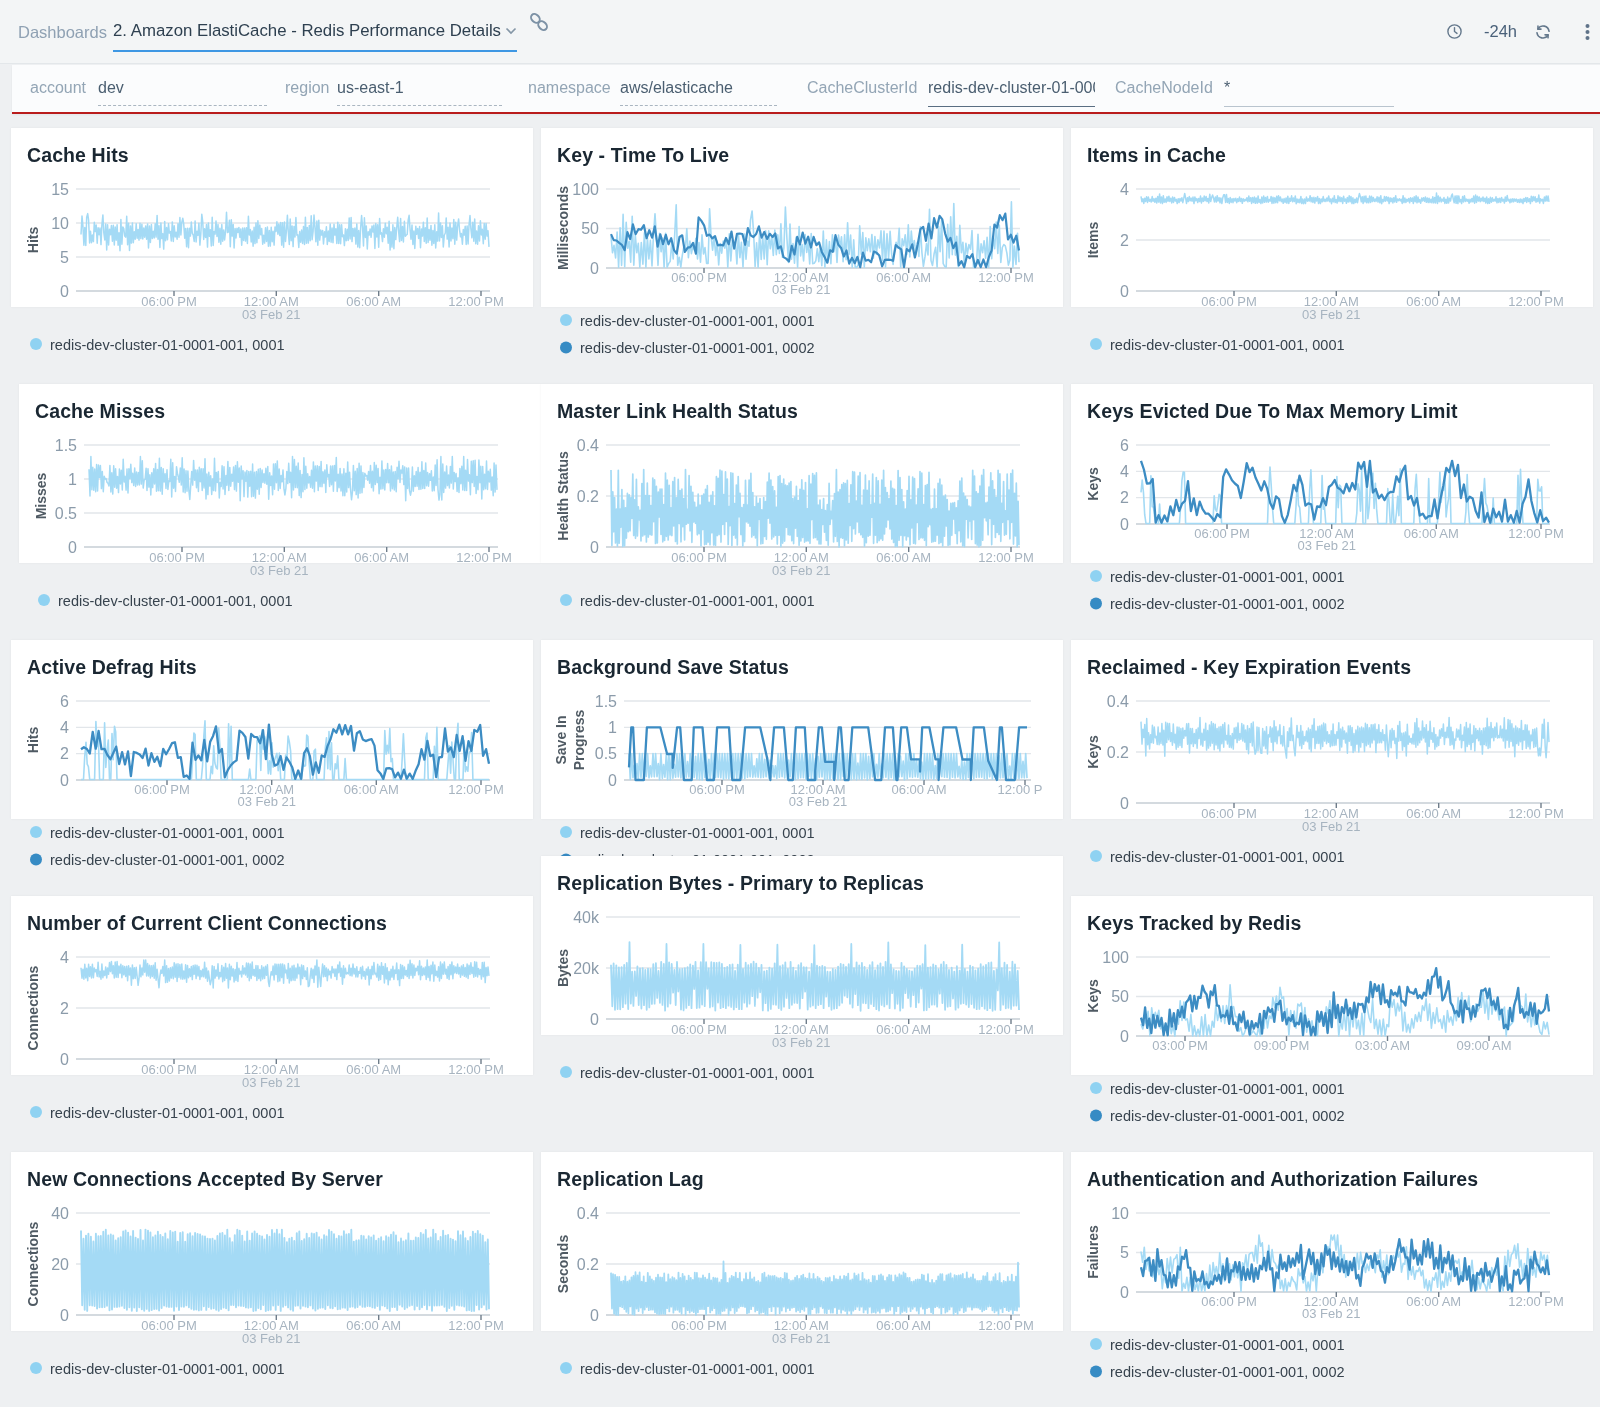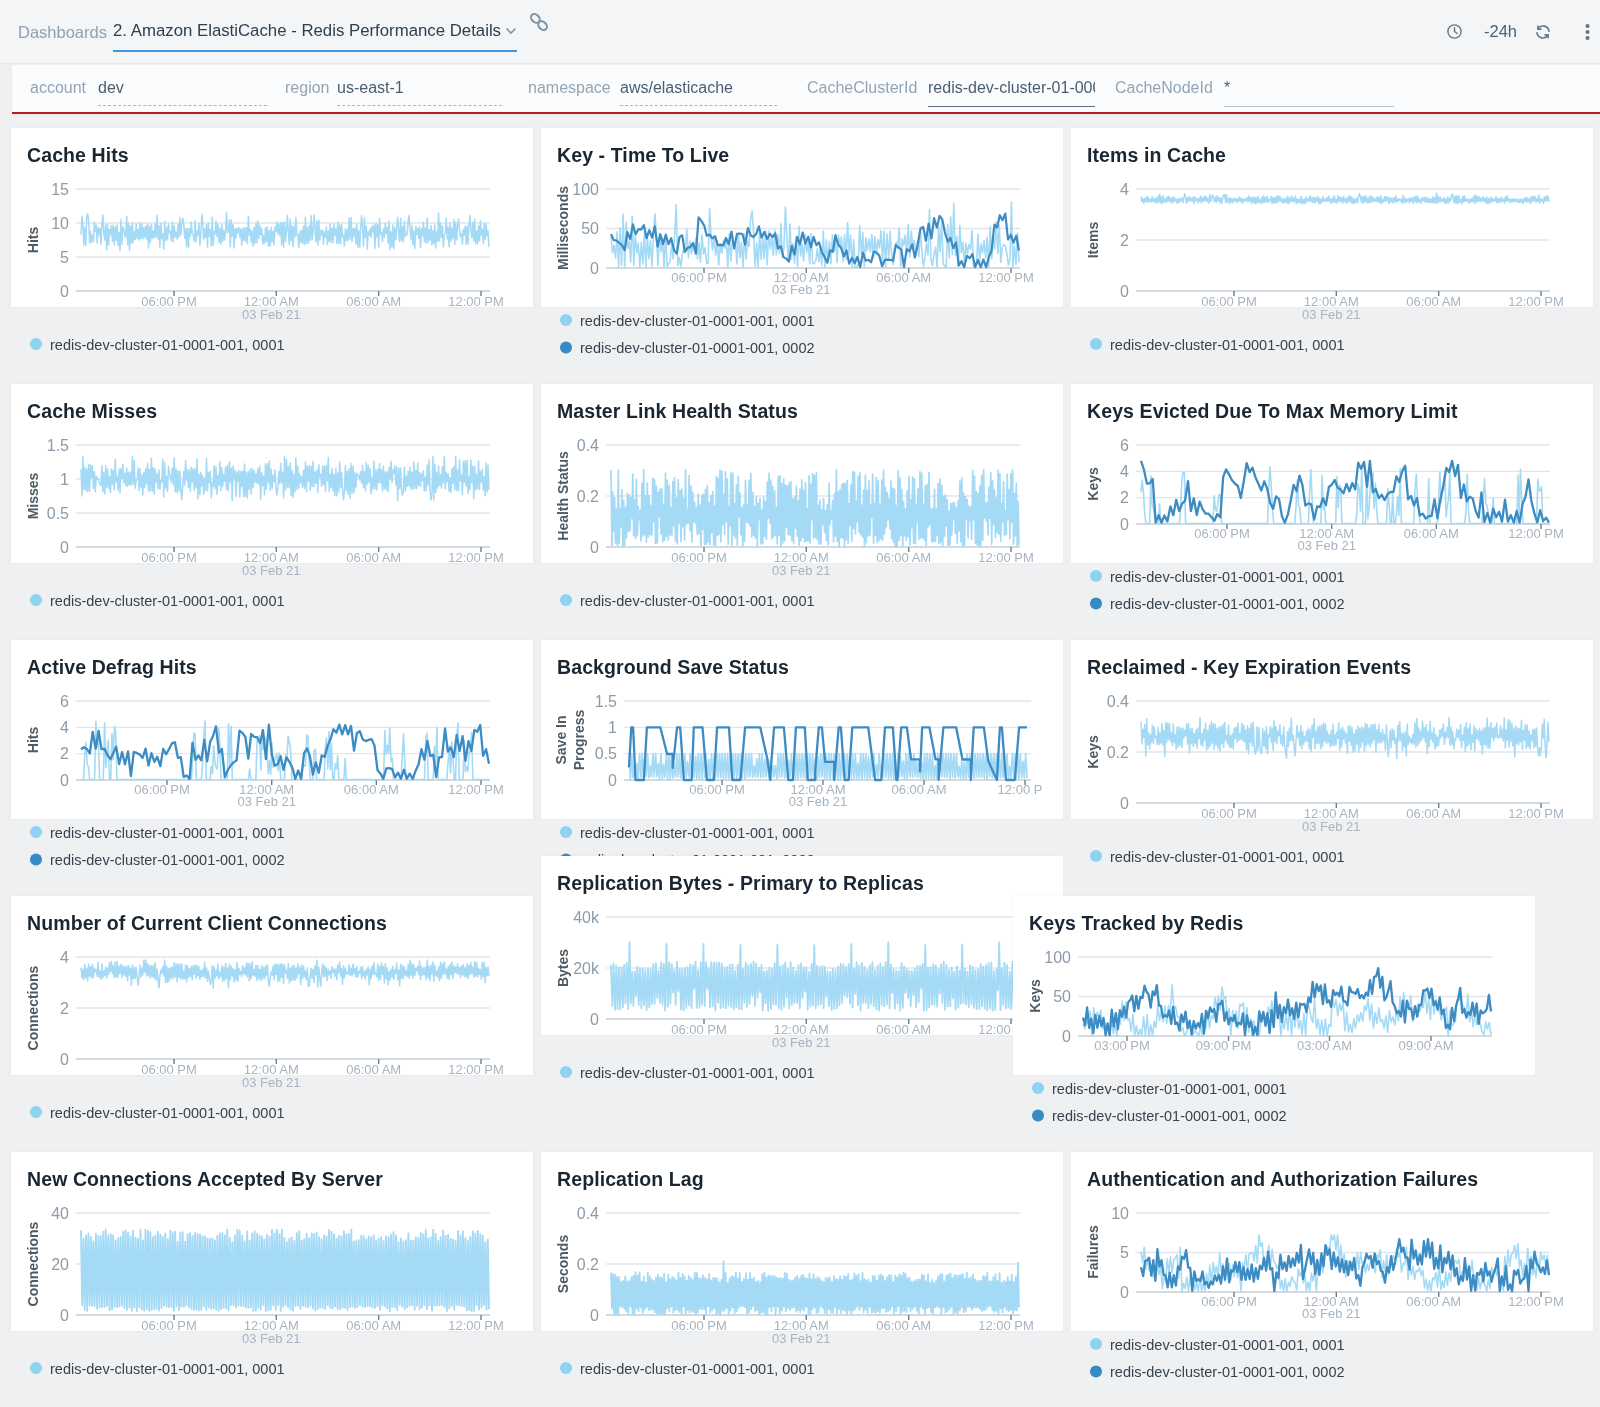--- a/index.html
+++ b/index.html
@@ -143,21 +143,21 @@
 <line x1="367.7" y1="163" x2="367.7" y2="168" stroke="#6f7d8a" stroke-width="1.4"></line>
 <text x="362.7" y="178" class="xlab" text-anchor="middle">06:00 AM</text>
 <line x1="470" y1="163" x2="470" y2="168" stroke="#6f7d8a" stroke-width="1.4"></line>
 <text x="465" y="178" class="xlab" text-anchor="middle">12:00 PM</text>
 <text x="260.3" y="190.8" class="xlab" text-anchor="middle">03 Feb 21</text>
 <polyline fill="none" stroke="#a4daf5" stroke-width="1.5" stroke-linejoin="round" points="70.0,68.3 70.9,73.7 71.9,70.8 72.8,75.4 73.7,70.2 74.6,73.5 75.6,68.7 76.5,74.5 77.4,69.1 78.4,73.3 79.3,71.4 80.2,74.1 81.2,68.6 82.1,73.3 83.0,70.8 83.9,74.3 84.9,70.2 85.8,75.0 86.7,68.5 87.7,74.1 88.6,65.9 89.5,75.0 90.4,68.9 91.4,75.6 92.3,67.7 93.2,74.3 94.2,70.9 95.1,74.4 96.0,68.8 97.0,73.3 97.9,68.2 98.8,73.4 99.7,70.2 100.7,74.9 101.6,68.9 102.5,74.4 103.5,69.5 104.4,73.1 105.3,71.3 106.2,75.6 107.2,70.7 108.1,74.6 109.0,70.5 110.0,73.1 110.9,69.8 111.8,74.7 112.8,70.2 113.7,65.5 114.6,69.8 115.5,75.4 116.5,69.7 117.4,73.5 118.3,68.6 119.3,72.8 120.2,70.1 121.1,73.2 122.0,69.1 123.0,75.6 123.9,68.9 124.8,72.8 125.8,70.6 126.7,74.6 127.6,70.5 128.6,73.6 129.5,68.0 130.4,75.0 131.3,70.1 132.3,73.4 133.2,68.1 134.1,72.8 135.1,68.5 136.0,73.6 136.9,70.5 137.8,75.0 138.8,66.2 139.7,73.5 140.6,69.5 141.6,67.0 142.5,70.0 143.4,73.9 144.4,69.0 145.3,74.1 146.2,67.7 147.1,73.0 148.1,69.7 149.0,74.8 149.9,69.9 150.9,75.5 151.8,69.7 152.7,66.7 153.6,66.7 154.6,74.5 155.5,66.6 156.4,74.4 157.4,70.6 158.3,75.4 159.2,69.6 160.2,74.4 161.1,70.7 162.0,74.7 162.9,70.4 163.9,73.1 164.8,70.3 165.7,74.7 166.7,70.7 167.6,73.4 168.5,69.1 169.4,73.5 170.4,70.5 171.3,75.3 172.2,70.8 173.2,73.2 174.1,71.4 175.0,72.8 175.9,69.7 176.9,73.8 177.8,68.0 178.7,73.3 179.7,69.7 180.6,75.5 181.5,69.4 182.5,74.5 183.4,68.9 184.3,75.3 185.2,70.0 186.2,75.2 187.1,67.9 188.0,74.4 189.0,71.6 189.9,75.6 190.8,69.0 191.7,74.9 192.7,68.1 193.6,74.3 194.5,69.4 195.5,74.0 196.4,68.4 197.3,74.2 198.3,71.5 199.2,73.2 200.1,68.4 201.0,75.5 202.0,69.2 202.9,75.2 203.8,69.8 204.8,74.7 205.7,68.3 206.6,74.7 207.5,67.7 208.5,72.8 209.4,69.0 210.3,73.7 211.3,71.1 212.2,75.3 213.1,70.6 214.1,74.4 215.0,70.1 215.9,75.2 216.8,68.2 217.8,75.4 218.7,70.3 219.6,73.2 220.6,67.8 221.5,73.7 222.4,70.1 223.3,73.5 224.3,67.9 225.2,75.7 226.1,70.9 227.1,74.6 228.0,71.2 228.9,74.7 229.9,68.4 230.8,75.6 231.7,71.1 232.6,75.7 233.6,71.1 234.5,75.5 235.4,69.0 236.4,73.2 237.3,70.9 238.2,73.1 239.1,67.7 240.1,73.8 241.0,69.5 241.9,74.4 242.9,69.3 243.8,75.1 244.7,69.8 245.7,73.1 246.6,68.5 247.5,75.5 248.4,70.5 249.4,75.6 250.3,70.9 251.2,73.9 252.2,68.6 253.1,73.4 254.0,71.2 254.9,73.5 255.9,69.9 256.8,73.0 257.7,67.9 258.7,73.7 259.6,70.9 260.5,75.7 261.5,70.3 262.4,73.8 263.3,67.7 264.2,74.6 265.2,71.6 266.1,75.1 267.0,67.8 268.0,73.6 268.9,69.0 269.8,73.6 270.7,69.8 271.7,75.4 272.6,68.2 273.5,73.2 274.5,71.0 275.4,75.3 276.3,69.5 277.3,74.0 278.2,67.8 279.1,73.8 280.0,68.5 281.0,75.6 281.9,69.8 282.8,75.6 283.8,71.2 284.7,74.6 285.6,70.1 286.5,74.7 287.5,69.5 288.4,65.6 289.3,68.4 290.3,73.8 291.2,68.7 292.1,75.5 293.1,68.2 294.0,74.0 294.9,68.0 295.8,74.8 296.8,70.4 297.7,74.8 298.6,68.0 299.6,74.5 300.5,68.2 301.4,73.6 302.3,69.5 303.3,73.4 304.2,71.0 305.1,73.4 306.1,68.8 307.0,74.1 307.9,69.3 308.9,74.8 309.8,67.7 310.7,75.7 311.6,71.5 312.6,73.7 313.5,68.5 314.4,73.2 315.4,68.7 316.3,72.9 317.2,69.2 318.1,75.6 319.1,69.8 320.0,73.7 320.9,70.2 321.9,74.9 322.8,69.7 323.7,73.9 324.7,67.7 325.6,74.3 326.5,70.9 327.4,72.8 328.4,70.7 329.3,72.9 330.2,71.2 331.2,75.4 332.1,67.7 333.0,74.6 333.9,70.1 334.9,74.5 335.8,71.3 336.7,73.2 337.7,70.4 338.6,74.8 339.5,69.8 340.5,73.3 341.4,70.0 342.3,75.5 343.2,68.8 344.2,73.7 345.1,67.8 346.0,74.8 347.0,69.0 347.9,74.1 348.8,71.6 349.7,75.2 350.7,70.1 351.6,72.9 352.5,69.8 353.5,73.4 354.4,69.0 355.3,74.3 356.3,70.0 357.2,74.5 358.1,70.2 359.0,74.5 360.0,71.2 360.9,74.8 361.8,68.8 362.8,74.9 363.7,69.4 364.6,75.0 365.5,65.1 366.5,75.5 367.4,68.0 368.3,73.7 369.3,69.3 370.2,73.9 371.1,71.1 372.1,73.2 373.0,69.5 373.9,75.4 374.8,71.2 375.8,75.3 376.7,69.0 377.6,74.9 378.6,70.2 379.5,73.0 380.4,67.8 381.3,66.0 382.3,71.2 383.2,74.7 384.1,67.9 385.1,75.3 386.0,67.7 386.9,75.6 387.8,67.9 388.8,73.9 389.7,71.4 390.6,75.6 391.6,68.6 392.5,73.9 393.4,67.7 394.4,73.6 395.3,71.1 396.2,73.2 397.1,71.4 398.1,75.3 399.0,71.2 399.9,74.1 400.9,70.5 401.8,73.8 402.7,68.0 403.6,75.2 404.6,67.0 405.5,74.4 406.4,68.2 407.4,73.0 408.3,68.9 409.2,73.7 410.2,70.2 411.1,73.0 412.0,69.0 412.9,73.5 413.9,70.2 414.8,75.0 415.7,69.1 416.7,75.6 417.6,70.7 418.5,75.3 419.4,69.3 420.4,74.2 421.3,69.8 422.2,73.2 423.2,71.3 424.1,73.2 425.0,68.8 426.0,74.8 426.9,70.4 427.8,74.4 428.7,70.2 429.7,74.4 430.6,69.4 431.5,73.0 432.5,71.3 433.4,75.1 434.3,68.9 435.2,73.3 436.2,67.6 437.1,73.0 438.0,71.3 439.0,74.8 439.9,71.0 440.8,74.0 441.8,70.7 442.7,73.9 443.6,70.9 444.5,73.1 445.5,71.1 446.4,74.2 447.3,71.6 448.3,74.5 449.2,70.9 450.1,74.4 451.0,71.3 452.0,75.6 452.9,70.4 453.8,73.5 454.8,69.5 455.7,74.4 456.6,69.7 457.6,73.6 458.5,70.8 459.4,75.6 460.3,68.2 461.3,73.4 462.2,68.6 463.1,72.7 464.1,68.7 465.0,74.2 465.9,70.7 466.8,73.6 467.8,67.1 468.7,75.1 469.6,70.8 470.6,72.9 471.5,71.3 472.4,75.4 473.4,69.0 474.3,73.0 475.2,68.1 476.1,73.1 477.1,68.0 478.0,73.8"></polyline>
 <circle cx="25" cy="216" r="6" fill="#8fd2f2"></circle>
 <text x="39" y="221.5" class="leg">redis-dev-cluster-01-0001-001, 0001</text>
       </svg>
     </div>
-<div class="panel" style="left:11px;top:384px">
+<div class="panel" style="left:19px;top:384px">
       <svg width="522" height="247" viewBox="0 0 522 247">
         <text x="16" y="33.5" class="ptitle">Cache Misses</text>
 <line x1="65" y1="61.0" x2="479" y2="61.0" stroke="#e2e6ea" stroke-width="1.3"></line>
 <text x="58" y="66.5" class="ylab" text-anchor="end">1.5</text>
 <line x1="65" y1="95.0" x2="479" y2="95.0" stroke="#e2e6ea" stroke-width="1.3"></line>
 <text x="58" y="100.5" class="ylab" text-anchor="end">1</text>
 <line x1="65" y1="129.0" x2="479" y2="129.0" stroke="#e2e6ea" stroke-width="1.3"></line>
 <text x="58" y="134.5" class="ylab" text-anchor="end">0.5</text>
 <line x1="65" y1="163.0" x2="479" y2="163.0" stroke="#c6ced5" stroke-width="1.3"></line>
 <text x="58" y="168.5" class="ylab" text-anchor="end">0</text>
@@ -352,21 +352,21 @@
 <line x1="367.7" y1="163" x2="367.7" y2="168" stroke="#6f7d8a" stroke-width="1.4"></line>
 <text x="362.7" y="178" class="xlab" text-anchor="middle">06:00 AM</text>
 <line x1="470" y1="163" x2="470" y2="168" stroke="#6f7d8a" stroke-width="1.4"></line>
 <text x="465" y="178" class="xlab" text-anchor="middle">12:00 PM</text>
 <text x="260.3" y="190.8" class="xlab" text-anchor="middle">03 Feb 21</text>
 <polyline fill="none" stroke="#a4daf5" stroke-width="1.8" stroke-linejoin="round" points="70.0,108.7 71.3,150.3 72.6,107.4 74.0,153.8 75.3,109.4 76.6,153.0 77.9,111.4 79.2,153.3 80.6,111.2 81.9,151.2 83.2,109.0 84.5,147.7 85.8,106.8 87.2,153.0 88.5,86.1 89.8,147.5 91.1,115.7 92.4,149.9 93.8,115.5 95.1,140.0 96.4,110.5 97.7,149.0 99.0,112.3 100.4,152.5 101.7,112.1 103.0,149.1 104.3,114.0 105.7,153.8 107.0,112.7 108.3,151.4 109.6,113.1 110.9,147.9 112.3,108.1 113.6,147.6 114.9,107.1 116.2,141.9 117.5,114.8 118.9,146.8 120.2,105.9 121.5,148.9 122.8,108.0 124.1,154.6 125.5,88.0 126.8,150.6 128.1,106.4 129.4,147.5 130.7,108.0 132.1,136.6 133.4,113.9 134.7,149.0 136.0,106.0 137.3,135.5 138.7,113.1 140.0,153.5 141.3,112.8 142.6,154.4 143.9,112.2 145.3,151.9 146.6,111.1 147.9,149.1 149.2,108.4 150.5,152.1 151.9,109.6 153.2,133.0 154.5,105.9 155.8,152.0 157.1,114.3 158.5,151.7 159.8,106.2 161.1,148.5 162.4,87.9 163.7,150.2 165.1,106.2 166.4,132.8 167.7,112.3 169.0,151.4 170.3,106.2 171.7,150.4 173.0,106.6 174.3,154.5 175.6,106.9 177.0,146.5 178.3,106.3 179.6,152.1 180.9,107.8 182.2,151.1 183.6,111.8 184.9,152.2 186.2,111.0 187.5,149.6 188.8,108.8 190.2,150.9 191.5,108.3 192.8,153.4 194.1,114.9 195.4,151.2 196.8,108.7 198.1,153.2 199.4,89.0 200.7,153.2 202.0,112.9 203.4,146.7 204.7,106.7 206.0,150.7 207.3,109.1 208.6,147.7 210.0,107.9 211.3,140.2 212.6,105.7 213.9,149.9 215.2,107.6 216.6,141.7 217.9,111.8 219.2,136.3 220.5,108.9 221.8,154.4 223.2,115.3 224.5,147.2 225.8,114.6 227.1,154.7 228.4,111.6 229.8,152.9 231.1,112.6 232.4,148.4 233.7,107.3 235.0,148.8 236.4,88.7 237.7,152.1 239.0,110.1 240.3,153.9 241.7,109.1 243.0,150.6 244.3,106.3 245.6,141.9 246.9,113.0 248.3,152.2 249.6,105.9 250.9,148.8 252.2,111.6 253.5,146.8 254.9,115.0 256.2,147.0 257.5,109.2 258.8,152.5 260.1,107.1 261.5,142.1 262.8,111.2 264.1,135.7 265.4,111.3 266.7,153.5 268.1,115.6 269.4,150.7 270.7,107.9 272.0,149.4 273.3,89.2 274.7,152.2 276.0,109.6 277.3,149.0 278.6,110.9 279.9,148.1 281.3,109.8 282.6,152.2 283.9,111.0 285.2,140.6 286.5,115.7 287.9,150.3 289.2,115.8 290.5,153.8 291.8,113.0 293.1,152.7 294.5,113.9 295.8,152.1 297.1,110.6 298.4,149.4 299.7,107.9 301.1,146.8 302.4,108.7 303.7,139.6 305.0,110.8 306.3,141.3 307.7,108.2 309.0,147.8 310.3,88.0 311.6,151.5 313.0,112.1 314.3,138.0 315.6,106.3 316.9,149.1 318.2,109.3 319.6,154.8 320.9,106.9 322.2,146.9 323.5,110.9 324.8,147.3 326.2,113.9 327.5,152.2 328.8,109.2 330.1,147.9 331.4,106.1 332.8,150.1 334.1,114.1 335.4,153.2 336.7,109.4 338.0,154.5 339.4,107.3 340.7,148.9 342.0,111.0 343.3,150.4 344.6,105.8 346.0,148.4 347.3,86.5 348.6,152.2 349.9,108.5 351.2,137.2 352.6,113.3 353.9,152.5 355.2,114.9 356.5,147.8 357.8,115.2 359.2,154.6 360.5,106.8 361.8,151.9 363.1,110.3 364.4,137.2 365.8,112.8 367.1,142.0 368.4,114.7 369.7,150.5 371.0,115.3 372.4,139.1 373.7,112.7 375.0,151.2 376.3,109.7 377.7,146.5 379.0,109.9 380.3,132.6 381.6,108.2 382.9,154.4 384.3,89.1 385.6,154.0 386.9,111.6 388.2,151.3 389.5,111.1 390.9,148.6 392.2,108.4 393.5,148.5 394.8,109.6 396.1,150.6 397.5,113.2 398.8,137.7 400.1,108.3 401.4,147.0 402.7,106.0 404.1,153.8 405.4,108.9 406.7,150.6 408.0,113.8 409.3,150.2 410.7,111.7 412.0,142.5 413.3,115.6 414.6,153.6 415.9,110.2 417.3,151.6 418.6,114.6 419.9,147.8 421.2,88.7 422.5,147.1 423.9,113.0 425.2,148.5 426.5,115.6 427.8,151.0 429.1,109.6 430.5,148.0 431.8,110.9 433.1,151.8 434.4,114.4 435.7,153.1 437.1,112.6 438.4,152.9 439.7,108.1 441.0,150.1 442.3,110.5 443.7,152.6 445.0,108.8 446.3,154.2 447.6,106.8 449.0,152.2 450.3,106.5 451.6,154.8 452.9,114.9 454.2,153.8 455.6,113.4 456.9,134.4 458.2,86.4 459.5,154.0 460.8,112.2 462.2,148.6 463.5,106.7 464.8,152.3 466.1,109.0 467.4,151.8 468.8,115.7 470.1,152.9 471.4,105.7 472.7,149.6 474.0,108.3 475.4,149.5 476.7,114.8 478.0,154.0"></polyline>
 <circle cx="25" cy="216" r="6" fill="#8fd2f2"></circle>
 <text x="39" y="221.5" class="leg">redis-dev-cluster-01-0001-001, 0001</text>
       </svg>
     </div>
-<div class="panel" style="left:1013px;top:896px">
+<div class="panel" style="left:1071px;top:896px">
       <svg width="522" height="247" viewBox="0 0 522 247">
         <text x="16" y="33.5" class="ptitle">Keys Tracked by Redis</text>
 <line x1="65" y1="61.0" x2="479" y2="61.0" stroke="#e2e6ea" stroke-width="1.3"></line>
 <text x="58" y="66.5" class="ylab" text-anchor="end">100</text>
 <line x1="65" y1="100.5" x2="479" y2="100.5" stroke="#e2e6ea" stroke-width="1.3"></line>
 <text x="58" y="106.0" class="ylab" text-anchor="end">50</text>
 <line x1="65" y1="140.0" x2="479" y2="140.0" stroke="#c6ced5" stroke-width="1.3"></line>
 <text x="58" y="145.5" class="ylab" text-anchor="end">0</text>
 <text transform="translate(27,100) rotate(-90)" class="ytitle" text-anchor="middle">Keys</text>
 <line x1="114" y1="140" x2="114" y2="145" stroke="#6f7d8a" stroke-width="1.4"></line>

